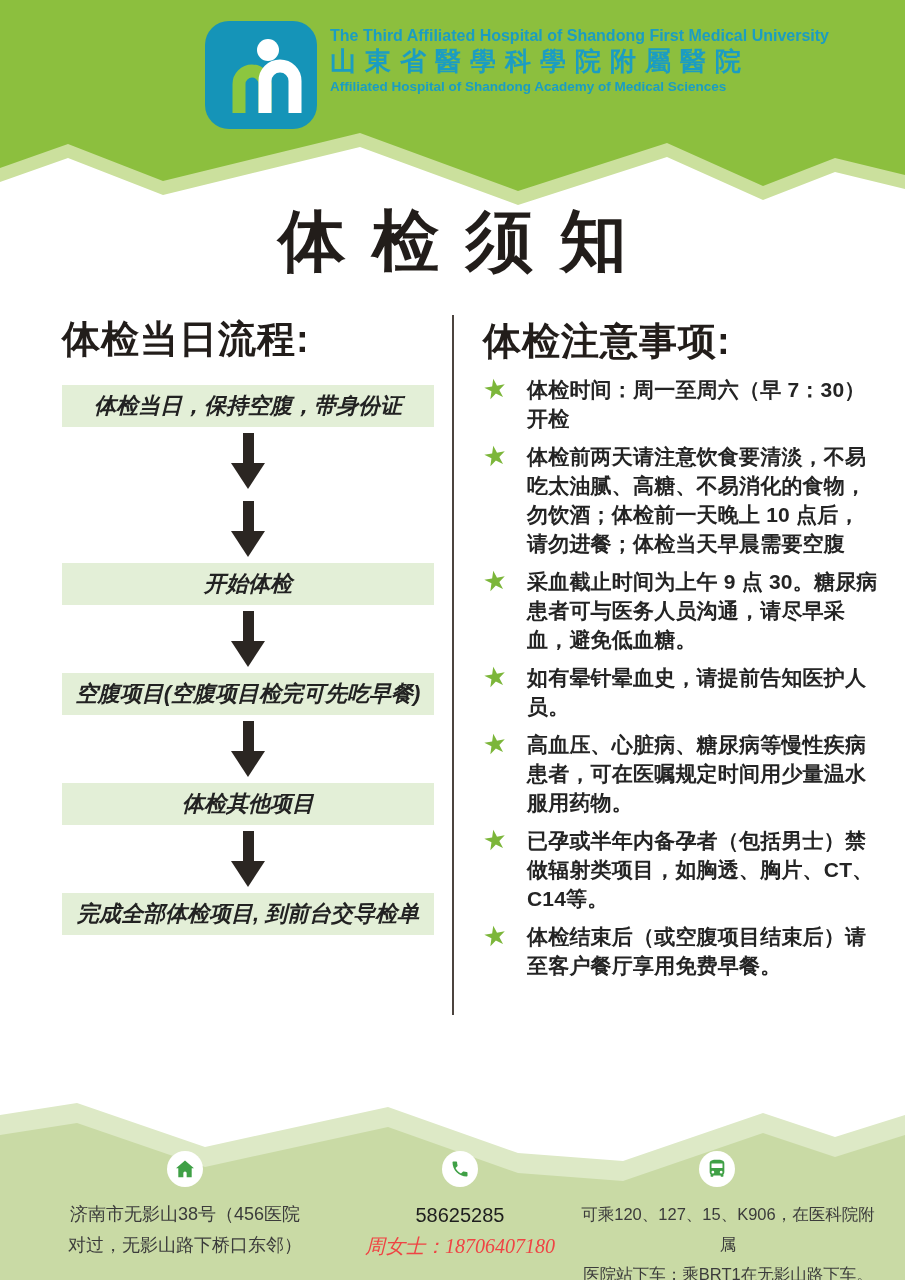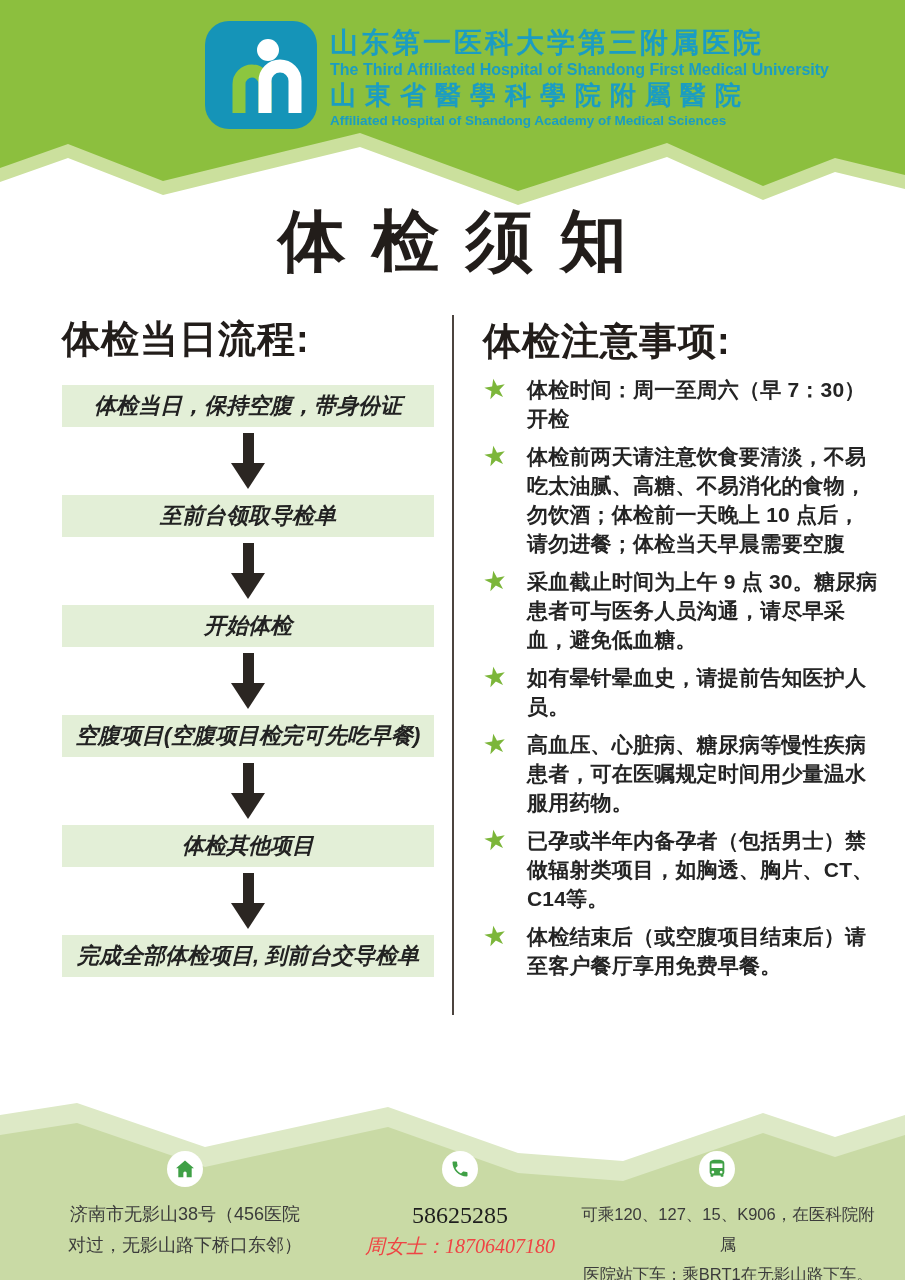--- a/index.html
+++ b/index.html
@@ -47,21 +47,21 @@
   .footer { position:absolute; left:0; top:1095px; width:905px; height:185px; }
   .footer svg.zz { position:absolute; top:0; left:0; display:block; }
   .f-col { position:absolute; top:56px; }
   .f-icon { width:36px; height:36px; border-radius:50%; background:#ffffff; display:flex; align-items:center; justify-content:center; margin:0 auto 12px auto; }
   .f1 { left:52px;  width:266px; text-align:center; }
   .f2 { left:350px; width:220px; text-align:center; }
   .f3 { left:578px; width:300px; text-align:left; }
   .f3 .f-icon { margin-left:121px; }
   .f-text  { font-size:18px;   line-height:31px; color:#3b3b3b;text-align:center; }
   .f3 .f-text { font-size:16.5px; line-height:30px; }
-  .f-phone-main { font-family:Liberation Serif, serif; font-size:24px; color:#1e1e1e; line-height:32px; }
+  .f-phone-main { font-family:Liberation Sans, sans-serif; font-size:20px; color:#1e1e1e; line-height:32px; }
   .f-phone-sub  { font-family:"Liberation Serif", serif; font-size:20px; color:#ef4444; line-height:30px;font-style:italic; }
 </style>
 </head>
 <body>
 
 <div class="poster">
 
   <div class="header">
     <svg class="zz" width="905" height="215" viewBox="0 0 905 215">
       <polygon fill="#cbe09d" points="0,0 905,0 905,189 835,172 763,200 667,157 518,205 360,147 163,195 68,158 0,182"></polygon>
@@ -69,38 +69,36 @@
     </svg>
 
     <svg class="logo" viewBox="0 0 112 108">
       <rect x="0" y="0" width="112" height="108" rx="24" fill="#1594b8"></rect>
       <path d="M34,92 V63 A13,13 0 0 1 60,63 V92" stroke="#8cc63f" stroke-width="13" fill="none"></path>
       <path d="M60,92 V60 A15,15 0 0 1 90,60 V92" stroke="#ffffff" stroke-width="13" fill="none"></path>
       <circle cx="63" cy="29" r="11" fill="#ffffff"></circle>
     </svg>
 
     <div class="hname">
-      <div class="cn1">山东第一医科大学第三附属医院</div>
       <div class="en1">The Third Affiliated Hospital of Shandong First Medical University</div>
       <div class="cn2">山東省醫學科學院附屬醫院</div>
       <div class="en2">Affiliated Hospital of Shandong Academy of Medical Sciences</div>
     </div>
   </div>
 
   <div class="main-title">体检须知</div>
 
   <div class="col-left">
     <div class="col-heading">体检当日流程:</div>
 
     <div class="flow-step">体检当日，保持空腹，带身份证</div>
     <div class="flow-arrow">
         <div class="arr-stem"></div>
         <div class="arr-head"></div>
       </div>
-    <div class="flow-step">至前台领取导检单</div>
     <div class="flow-arrow">
         <div class="arr-stem"></div>
         <div class="arr-head"></div>
       </div>
     <div class="flow-step">开始体检</div>
     <div class="flow-arrow">
         <div class="arr-stem"></div>
         <div class="arr-head"></div>
       </div>
     <div class="flow-step">空腹项目(空腹项目检完可先吃早餐)</div>

